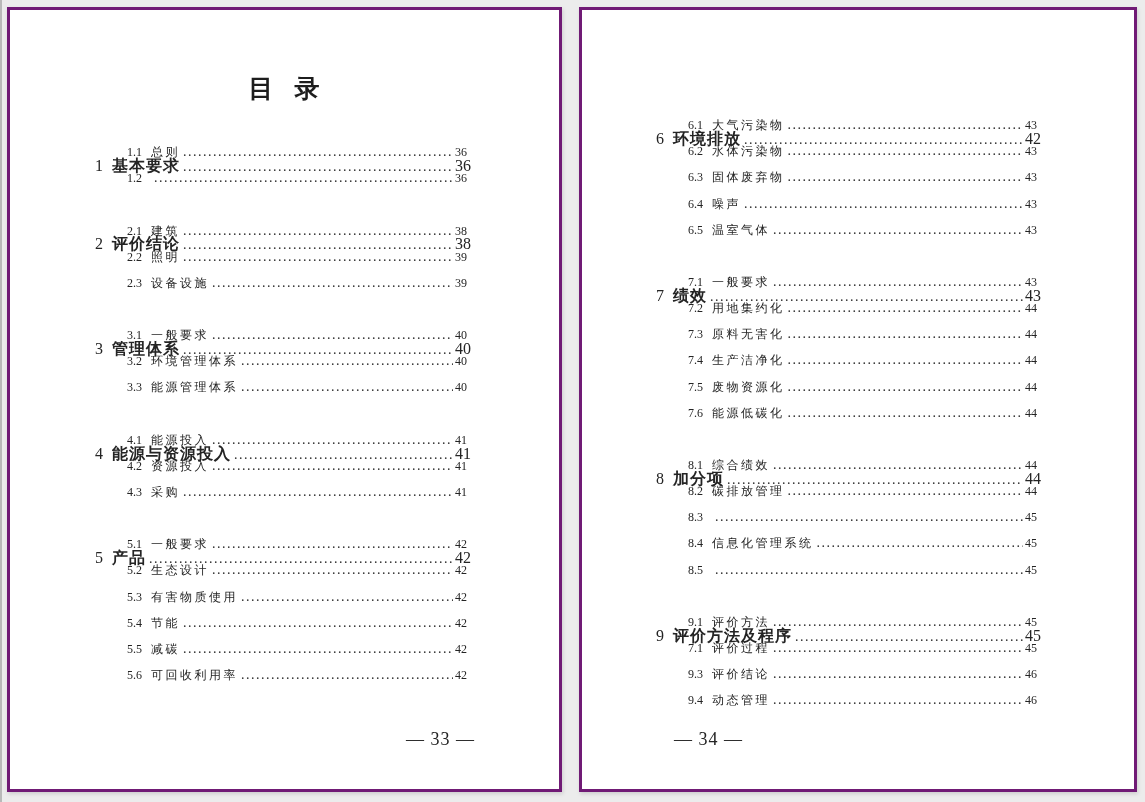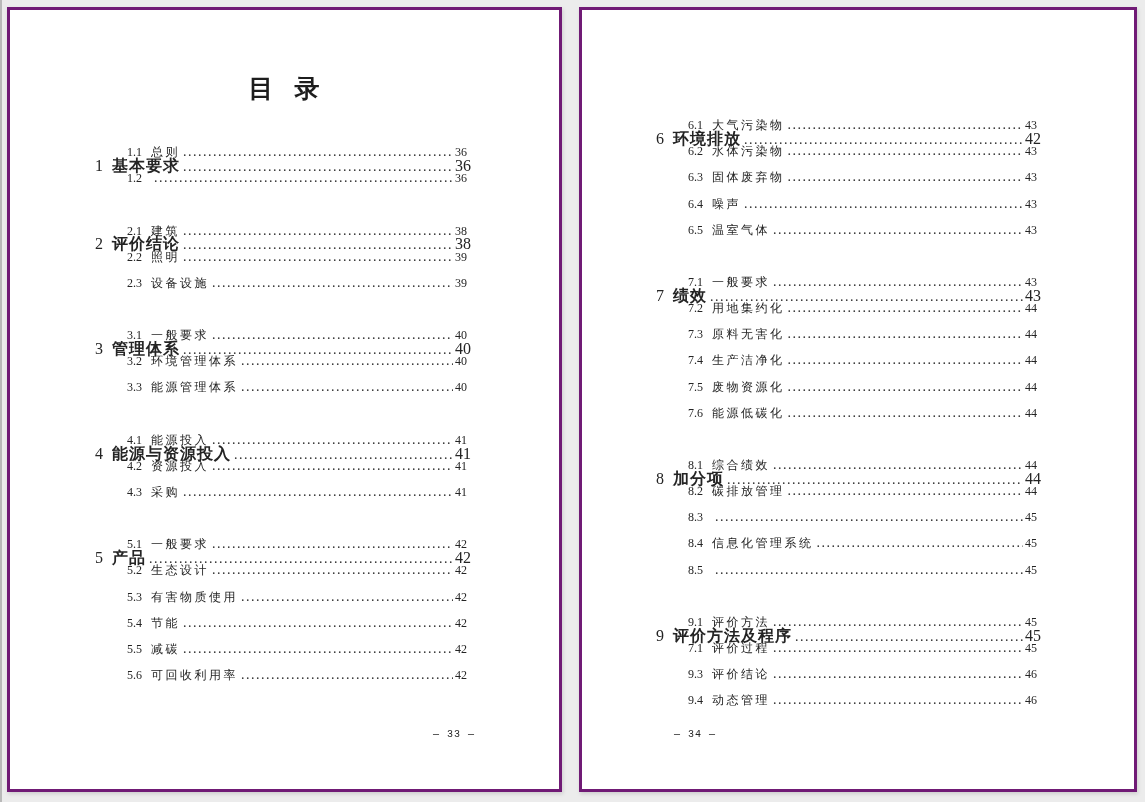--- a/index.html
+++ b/index.html
@@ -56,21 +56,21 @@
     margin:0 2px 0 3px; font-size:14px;
     letter-spacing:1.5px; color:#2f2f2f;
   }
   .toc-entry .dots::after {
     content:"..................................................................................................................................................................";
   }
   .toc-entry .pg { min-width:20px; }
 
   .footer {
     position:absolute; top:719px;
-    font-size:10px; color:#242424; letter-spacing:1px;font-family:Liberation Mono, monospace;
+    font-size:18px; color:#242424; letter-spacing:1px;
   }
   .page-left  .footer { right:84px; }
   .page-right .footer { left:92px; }
 </style>
 </head>
 <body>
 
 <div class="viewer-edge"></div>
 
 <div class="page page-left">

